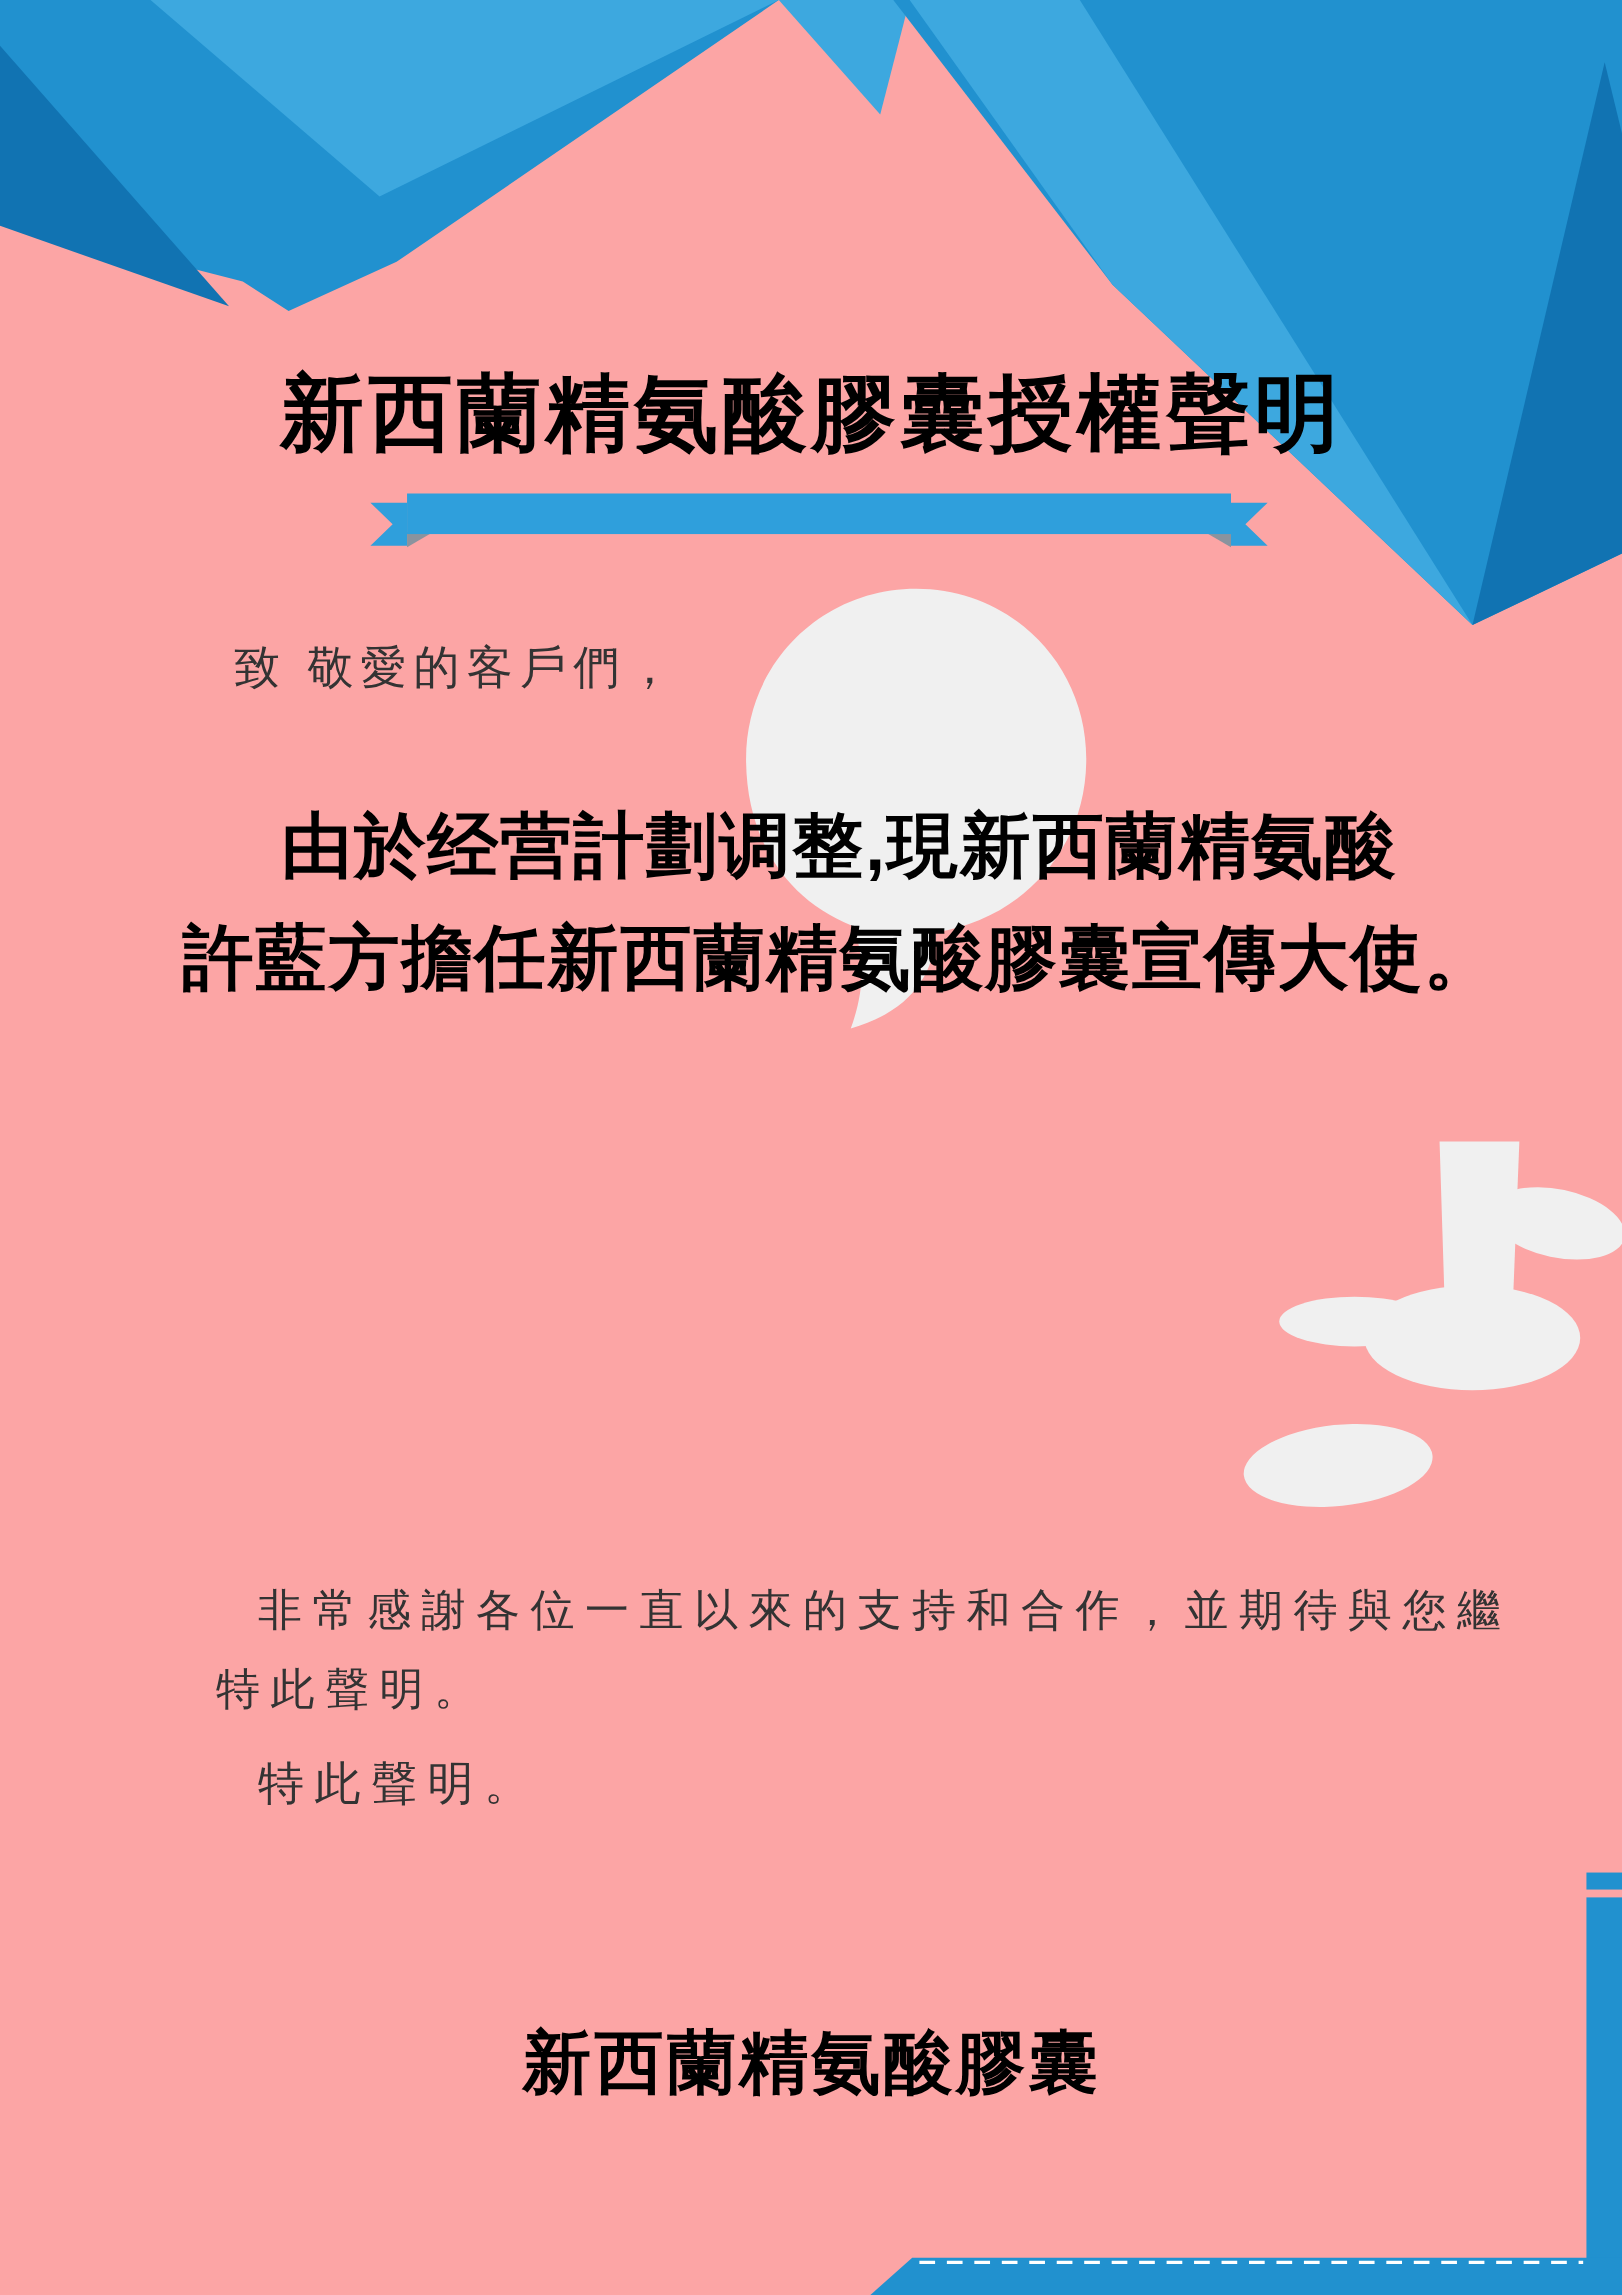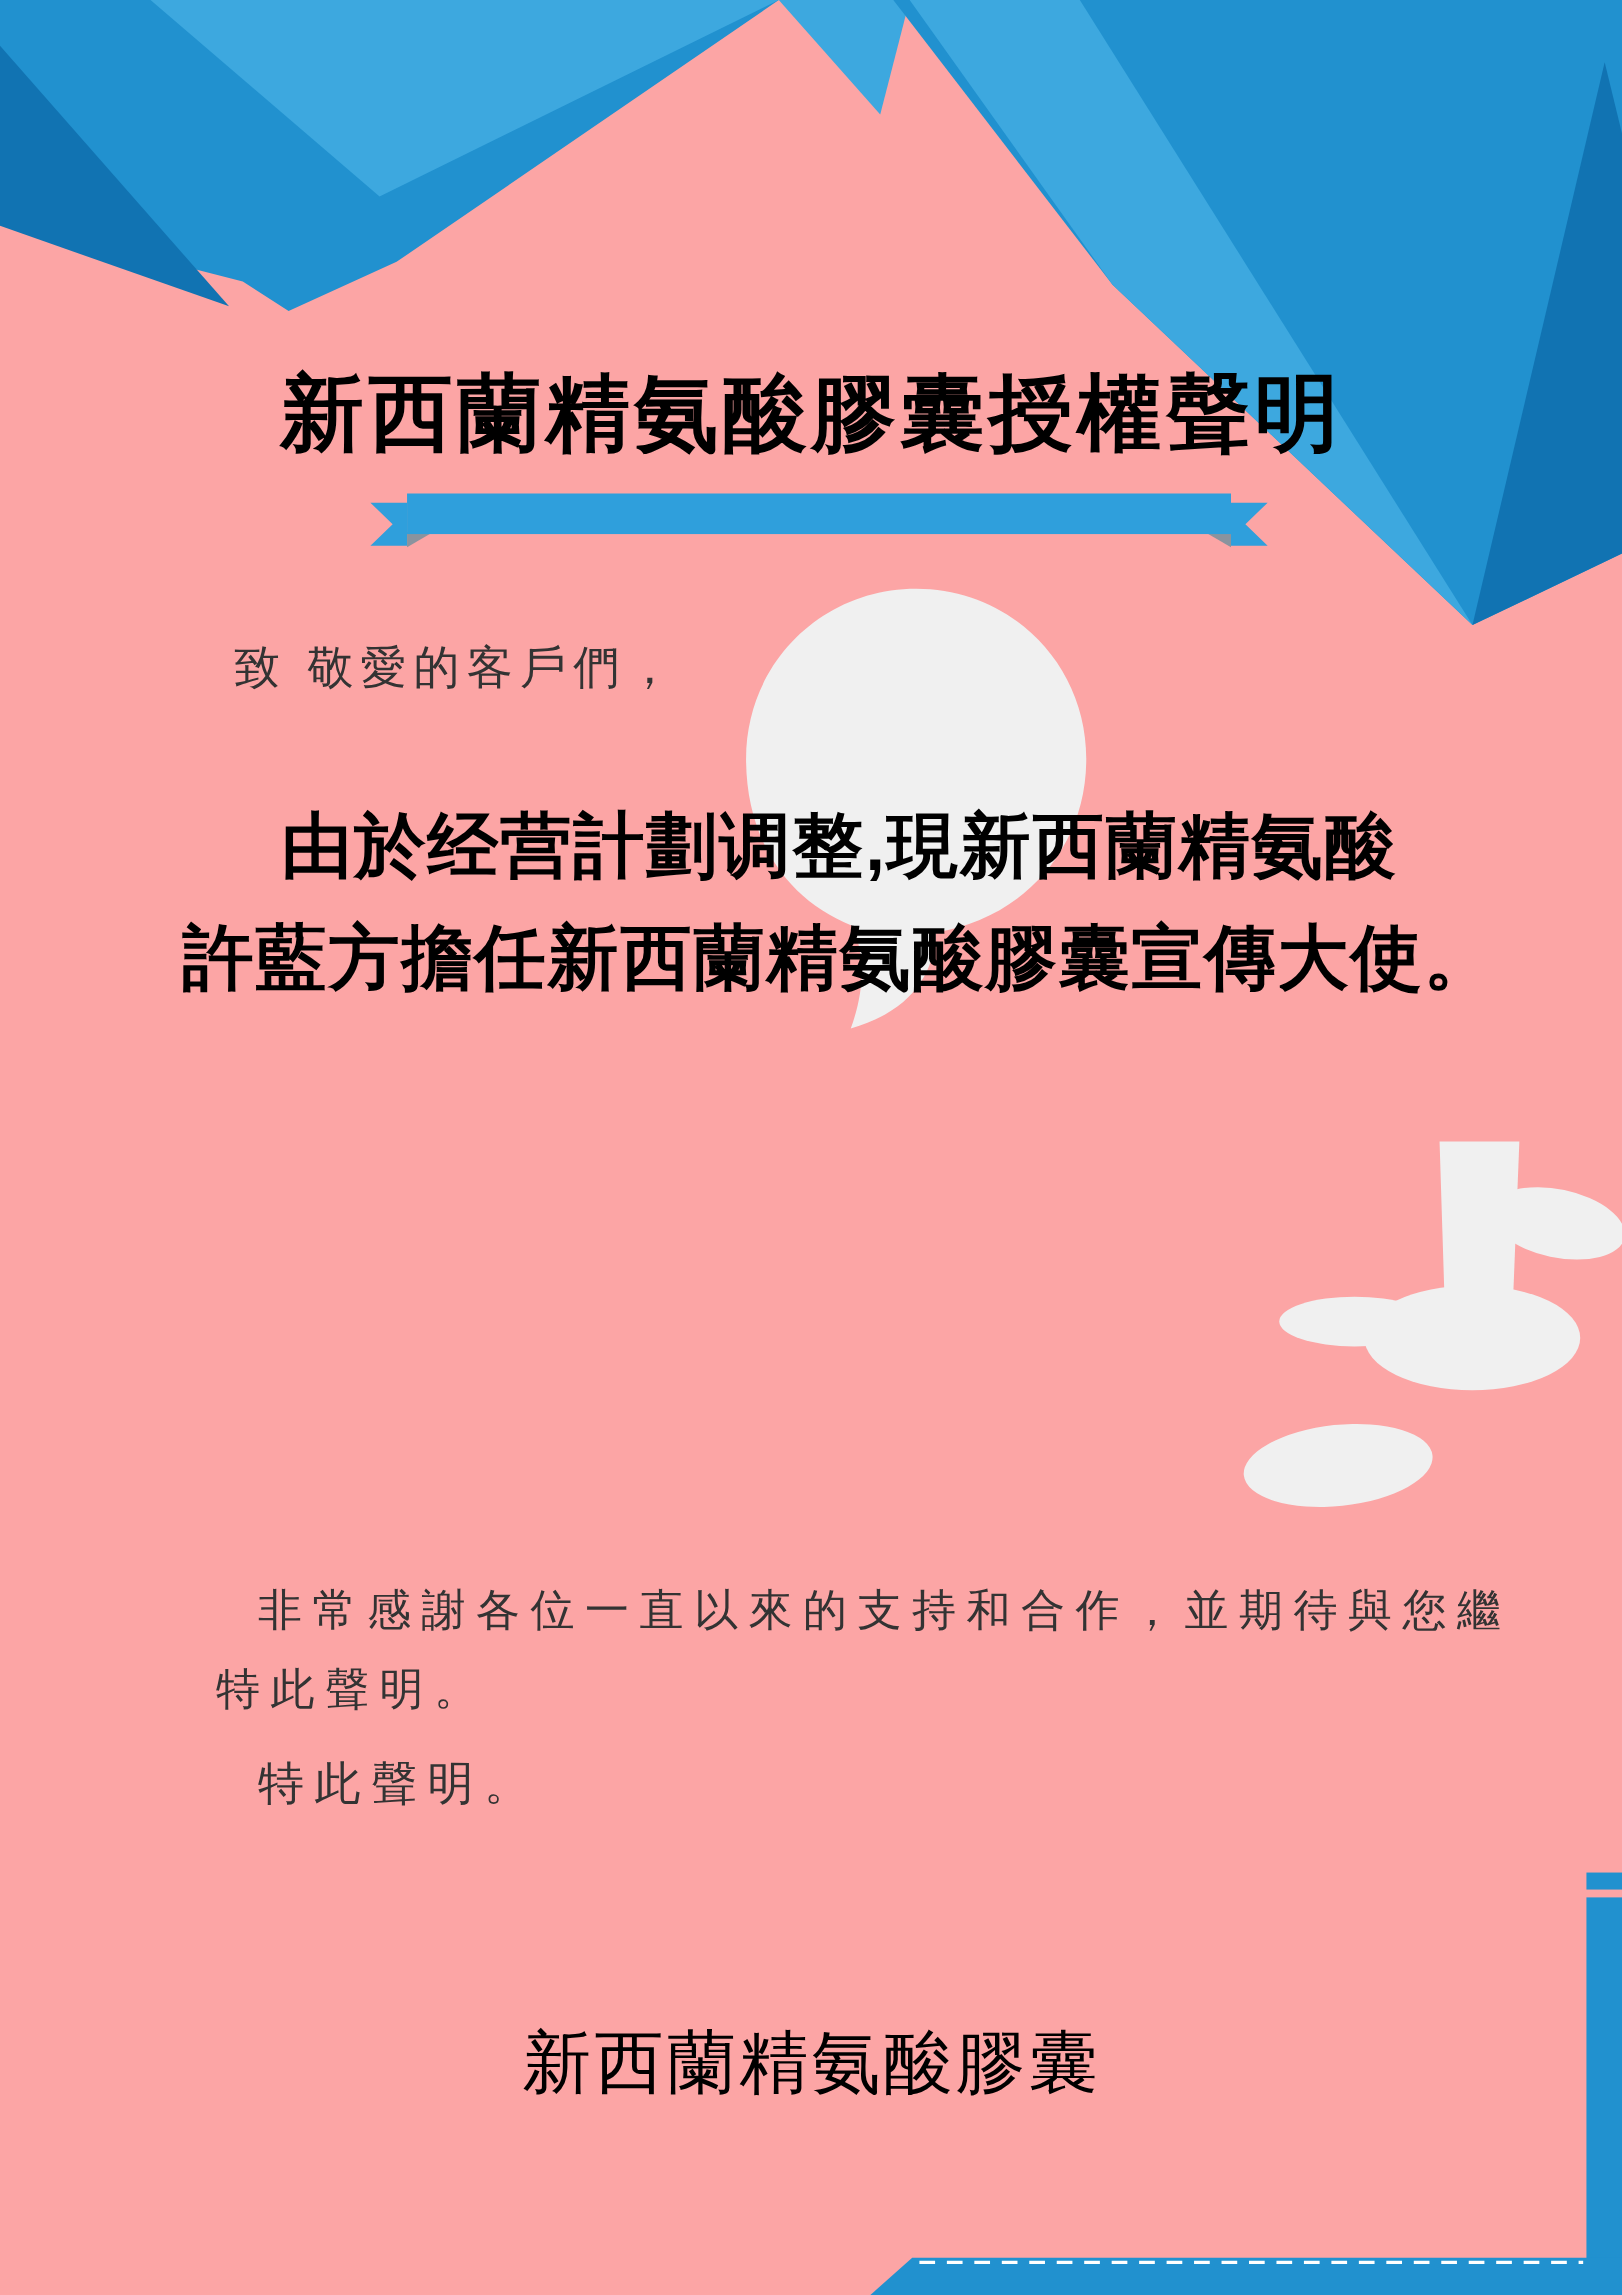--- a/index.html
+++ b/index.html
@@ -42,21 +42,21 @@
   .thanks .indent{text-indent:42px;white-space:nowrap;}
   .thanks .noindent{white-space:nowrap;}
   .declaration{
     position:absolute;top:1754px;left:258px;
     font-size:46px;line-height:59px;font-weight:400;
     letter-spacing:10.5px;color:#333333;white-space:nowrap;
   }
   .signature{
     position:absolute;top:2023px;left:0;width:1623px;
     text-align:center;
-    font-size:69px;line-height:79px;font-weight:400;
+    font-size:69px;line-height:79px;font-weight:700;
     letter-spacing:3.3px;color:#000000;white-space:nowrap;
   }
 </style>
 </head>
 <body>
 
 <div class="page">
 
   <svg class="watermarks" width="1623" height="2295" viewBox="0 0 2480 3508">
     <path d="M 1400,900

